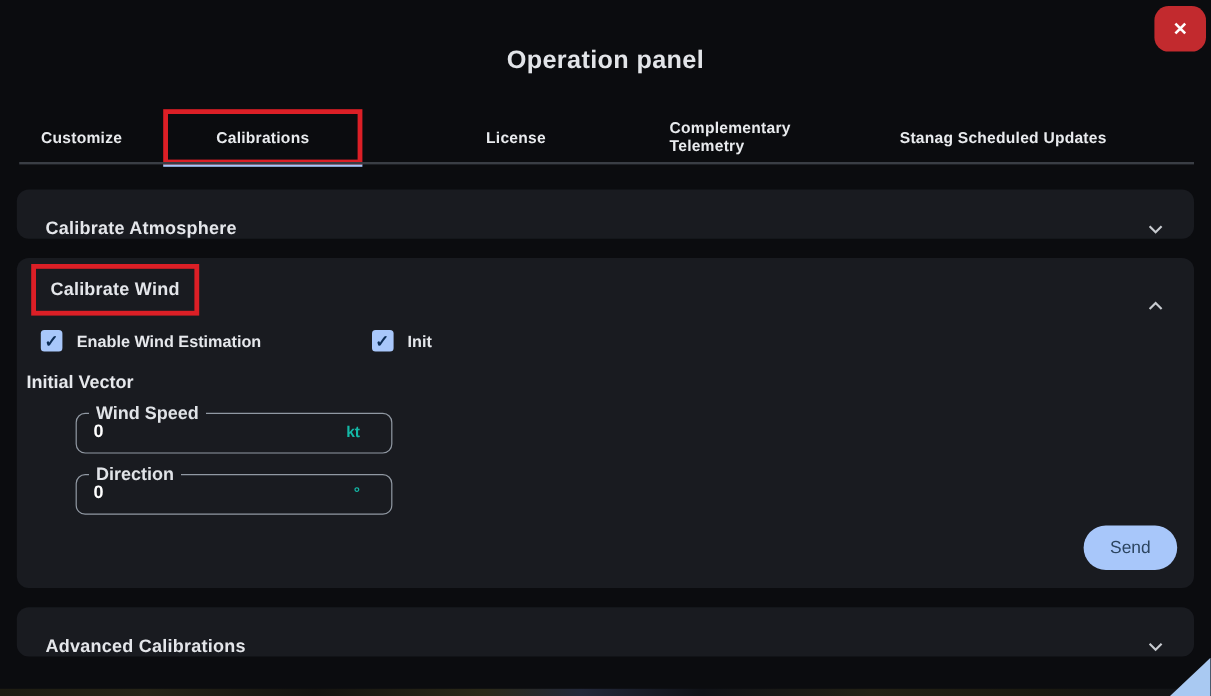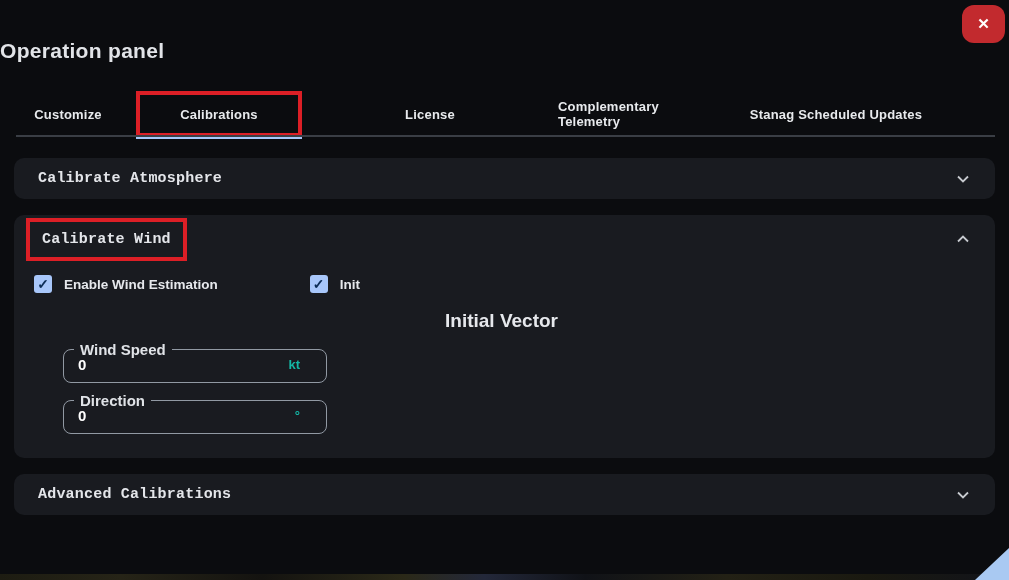--- a/index.html
+++ b/index.html
@@ -16,20 +16,21 @@
   .close-btn {
     position:absolute; top:5px; left:962px;
     width:43px; height:38px;
     background:#c22a2e; border:none; border-radius:12px;
     color:#ffffff; font-size:15px; font-weight:bold;
     display:flex; align-items:center; justify-content:center;
     cursor:pointer;
   }
   .title {
     padding-top:39px; height:64px;
+    text-align:center;
     color:#e2e4e8; font-size:21px; font-weight:bold; letter-spacing:.3px;
   }
 
   
   .tabs {
     display:flex; margin-top:27px; height:46px; position:relative;
   }
   .tabs-divider {
     position:absolute; left:16px; right:14px; bottom:0; height:2px;
     background:#3a3e45;
@@ -53,22 +54,22 @@
     border:4px solid #dc1f26;
     pointer-events:none;
   }
 
   
   .panels { padding:0 14px; margin-top:21px; }
   .panel {
     background:#191b20; border-radius:10px; margin-bottom:16px;
   }
   .panel-header {
-    height:41px; display:flex; align-items:center; justify-content:space-between;
-    padding:0 24px; cursor:pointer;font-family:Liberation Mono, monospace;
+    height:41px; display:flex; align-items:flex-end; justify-content:space-between;
+    padding:0 24px; cursor:pointer;
   }
   .panel-header.tall { height:48px;gap:44px; }
   .panel-title {
     color:#e4e6ea; font-size:15px; font-weight:bold; letter-spacing:.2px;
   }
   .panel-title.annotated {
     border:4px solid #dc1f26;
     padding:9px 12px; margin-left:-12px;
   }
   .chevron { width:16px; height:16px; display:flex; align-items:center; justify-content:center; }
@@ -80,21 +81,21 @@
   .checkbox-group { display:flex; align-items:center; }
   .checkbox-group + .checkbox-group { margin-left:92px; }
   .checkbox {
     width:18px; height:18px; background:#a8c7fa; border-radius:3px;
     display:flex; align-items:center; justify-content:center;
     color:#0c2d56; font-size:14px; font-weight:bold; cursor:pointer;
     line-height:1;
   }
   .checkbox-label { margin-left:12px; color:#e6e8ec; font-size:13.5px; font-weight:bold; }
 
-  .group-title { margin:17px 0 9px -12px; color:#e6e8ec; font-size:19px; font-weight:bold;text-align:center; }
+  .group-title { margin:17px 0 9px -12px; color:#e6e8ec; font-size:15px; font-weight:bold; }
 
   fieldset.field {
     border:1.5px solid #9199a3; border-radius:8px;
     width:264px; height:42px;
     margin:0 0 9px 29px; padding:0;
     position:relative;
   }
   legend.field-label {
     margin-left:10px; padding:0 6px;
     font-size:15px; color:#e0e3e7; font-weight:bold;
@@ -216,20 +217,23 @@
         </fieldset>
 
         <fieldset class="field">
           <legend class="field-label">Direction</legend>
           <div class="field-row">
             <input class="field-input" type="text" value="0" style="">
             <span class="unit">°</span>
           </div>
         </fieldset>
 
+        <div class="send-row">
+          <button class="send-btn">Send</button>
+        </div>
 
       </div>
     </div>
 
     <div class="panel">
       <div class="panel-header">
         <span class="panel-title">Advanced Calibrations</span>
         <span class="chevron">
           <svg viewBox="0 0 16 16" width="16" height="16">
               <polyline points="3,5.5 8,10.5 13,5.5"></polyline>

